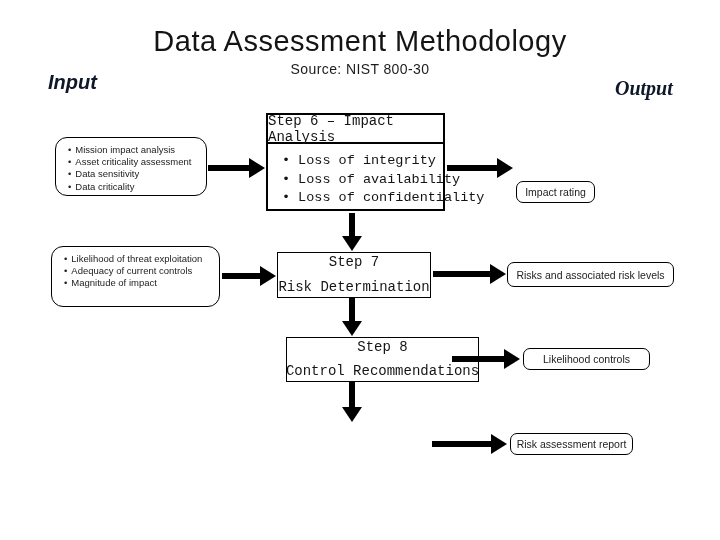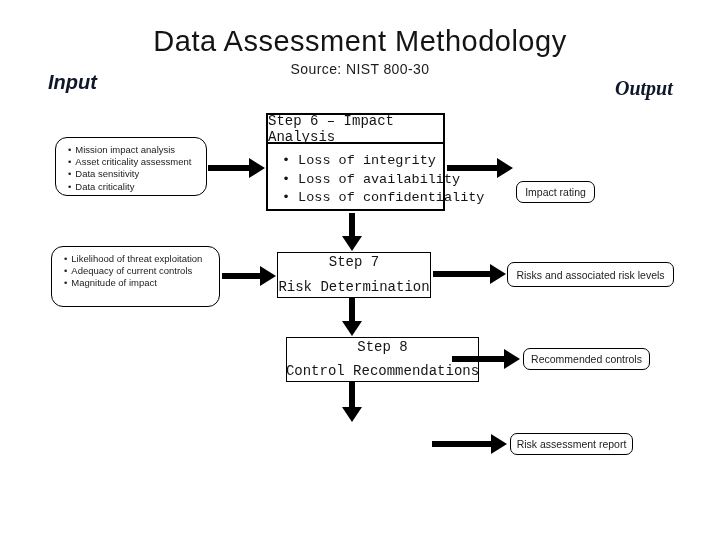--- a/index.html
+++ b/index.html
@@ -133,21 +133,21 @@
   <div class="stepbox two-line" style="left:258px; top:337px; width:193px; height:45px; border-width:1.7px;margin-left:28px;">
     <div class="line">Step 8</div>
     <div class="line">Control Recommendations</div>
   </div>
 
   <div class="arrow-h" style="left:452px; top:349px; width:68px;">
     <span class="shaft"></span>
     <span class="head"></span>
   </div>
 
-  <div class="outputbox" style="left:523px; top:348px; width:127px; height:22px;">Recommended controls</div>
+  <div class="outputbox" style="left:523px; top:348px; width:127px; height:22px;">Likelihood controls</div>
 
   <div class="arrow-v" style="left:342px; top:382px; height:40px;">
     <span class="shaft"></span>
     <span class="head"></span>
   </div>
 
 
   <div class="arrow-h" style="left:432px; top:434px; width:75px;">
     <span class="shaft"></span>
     <span class="head"></span>

